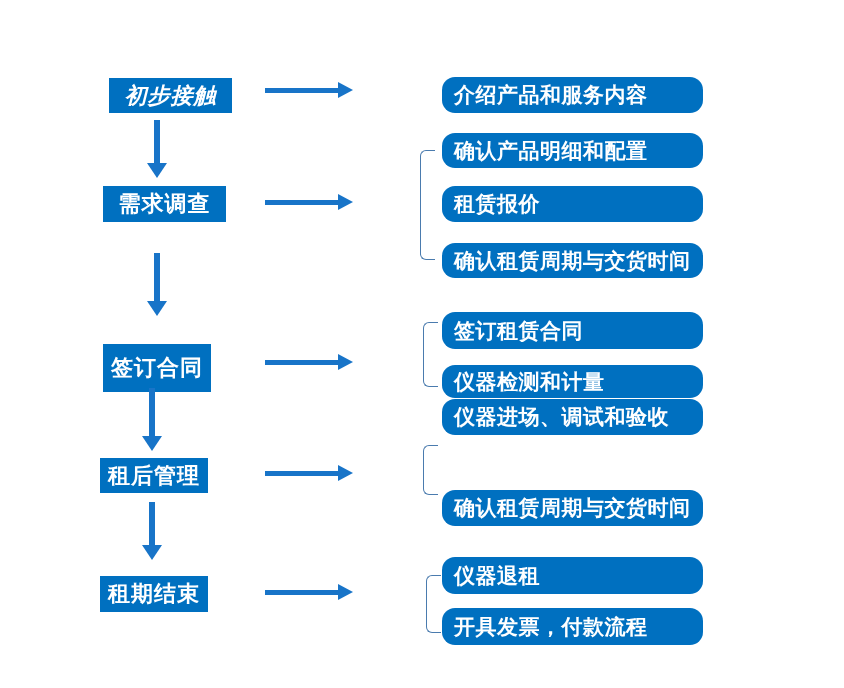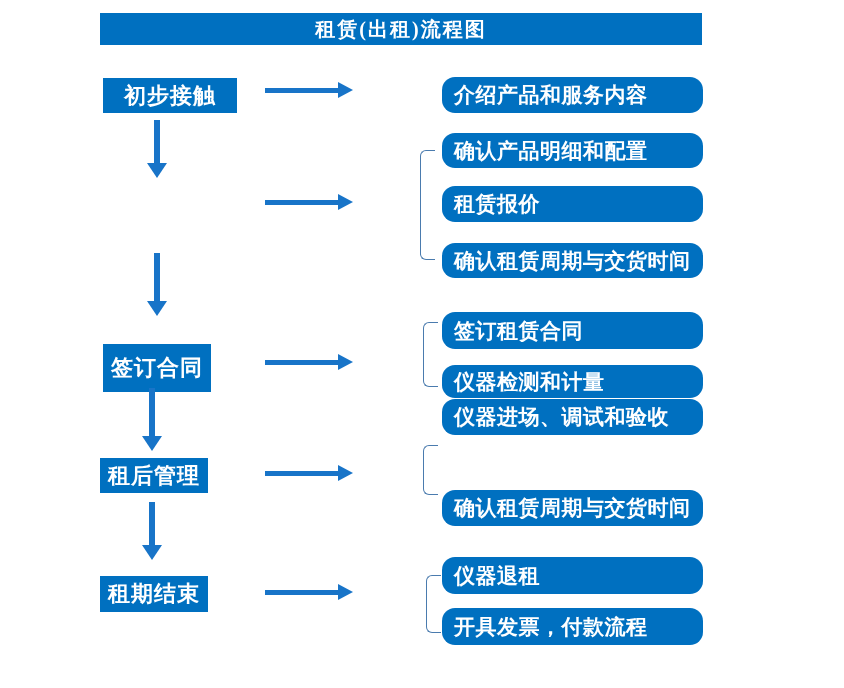--- a/index.html
+++ b/index.html
@@ -77,23 +77,23 @@
     border-right: none;
     border-radius: 6px 0 0 6px;
     background: transparent;
   }
 </style>
 </head>
 <body>
 
 <div class="canvas">
 
-  <div class="banner">租赁(出租)流程图</div>
 
-  <div class="step-box" style="left:103px; top:78px;  width:134px; height:35px;">初步接触</div>
+  <div class="step-box" style="left:109px; top:78px;  width:123px; height:35px;font-style:italic;">初步接触</div>
+  <div class="step-box" style="left:103px; top:186px; width:123px; height:36px;">需求调查</div>
   <div class="step-box" style="left:103px; top:344px; width:108px; height:48px;">签订合同</div>
   <div class="step-box" style="left:100px; top:458px; width:108px; height:35px;">租后管理</div>
   <div class="step-box" style="left:100px; top:576px; width:108px; height:36px;">租期结束</div>
 
   <div class="detail-box" style="top:77px;  height:36px;">介绍产品和服务内容</div>
 
   <div class="detail-box" style="top:133px; height:35px;">确认产品明细和配置</div>
   <div class="detail-box" style="top:186px; height:36px;">租赁报价</div>
   <div class="detail-box" style="top:243px; height:35px;">确认租赁周期与交货时间</div>
 

